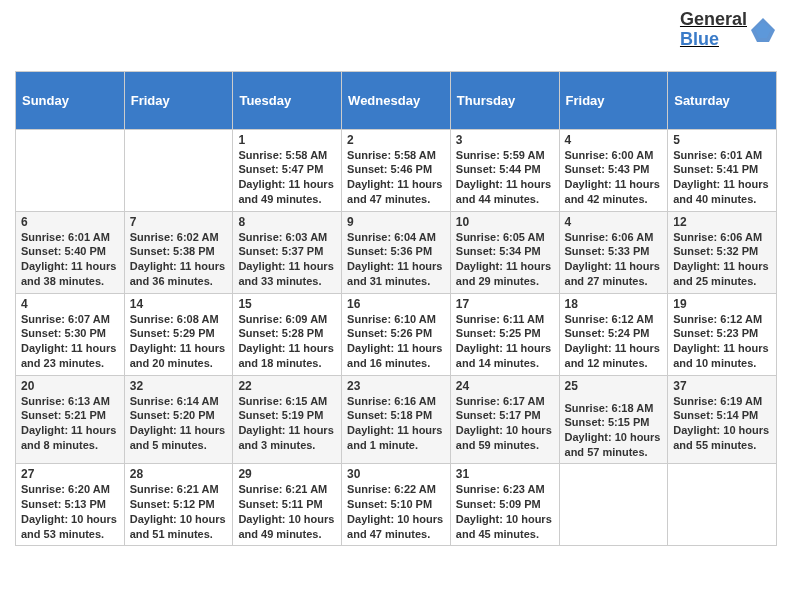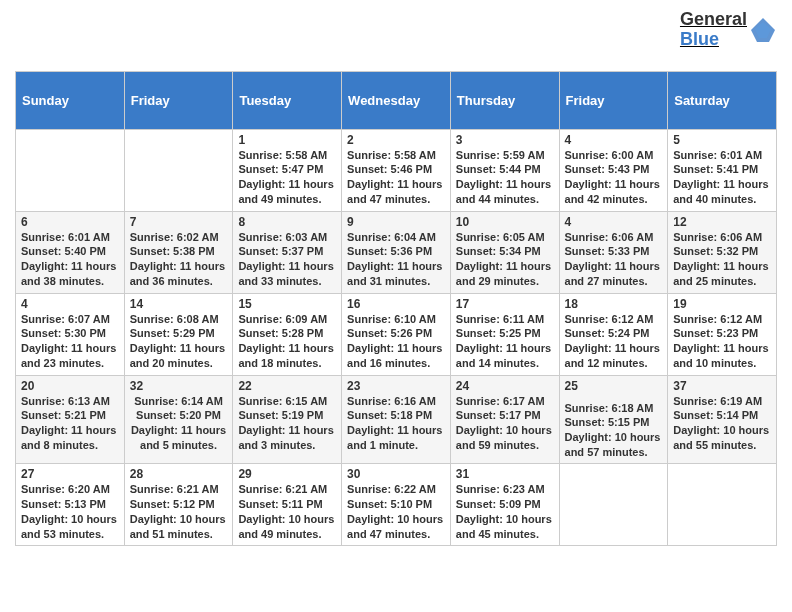--- a/index.html
+++ b/index.html
@@ -254,21 +254,21 @@
         </tr>
         <tr>
           <td>
             <span class="day-num">20</span>
             <div class="day-info" style="white-space: pre-line;">Sunrise: 6:13 AM
 Sunset: 5:21 PM
 Daylight: 11 hours and 8 minutes.</div>
           </td>
           <td>
             <span class="day-num">32</span>
-            <div class="day-info" style="white-space: pre-line; text-align: center;">Sunrise: 6:14 AM
+            <div class="day-info" style="white-space: pre-line;">Sunrise: 6:14 AM
 Sunset: 5:20 PM
 Daylight: 11 hours and 5 minutes.</div>
           </td>
           <td>
             <span class="day-num">22</span>
             <div class="day-info" style="white-space: pre-line;">Sunrise: 6:15 AM
 Sunset: 5:19 PM
 Daylight: 11 hours and 3 minutes.</div>
           </td>
           <td>

